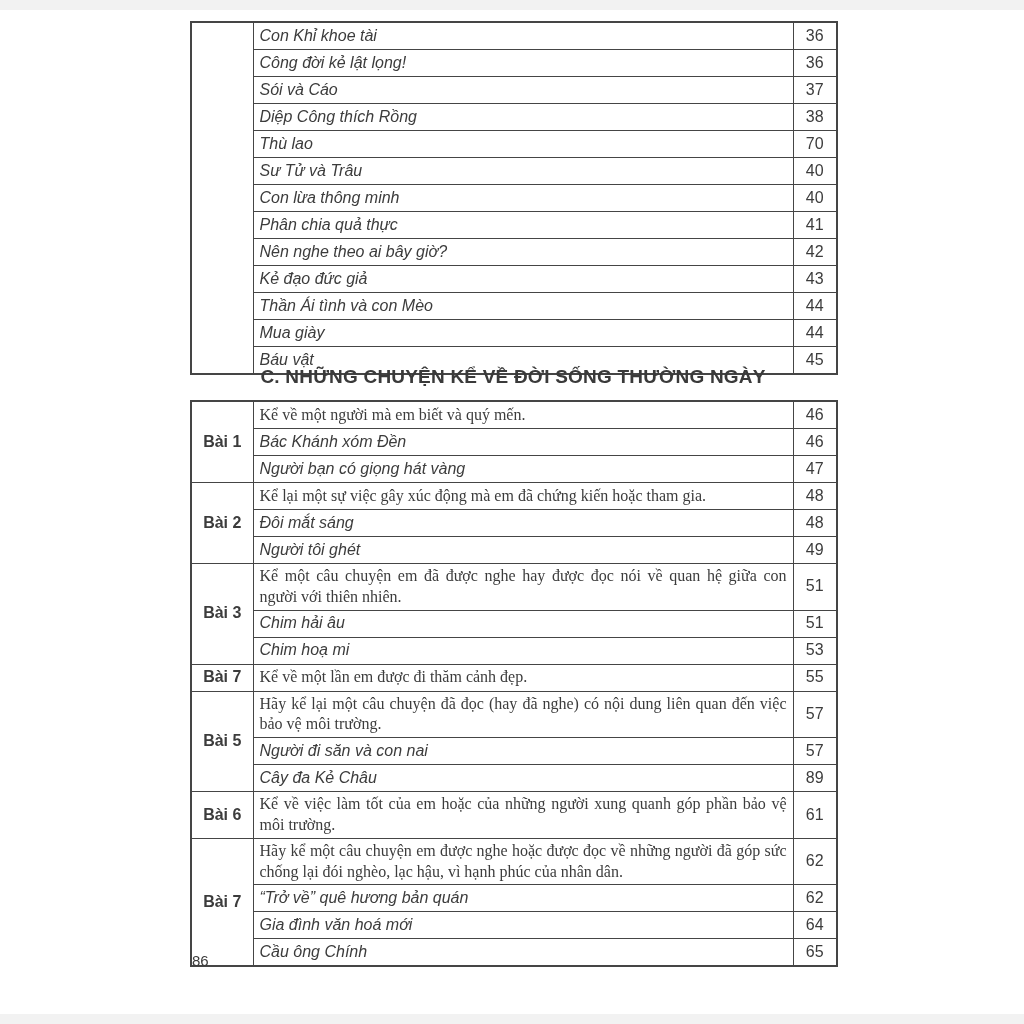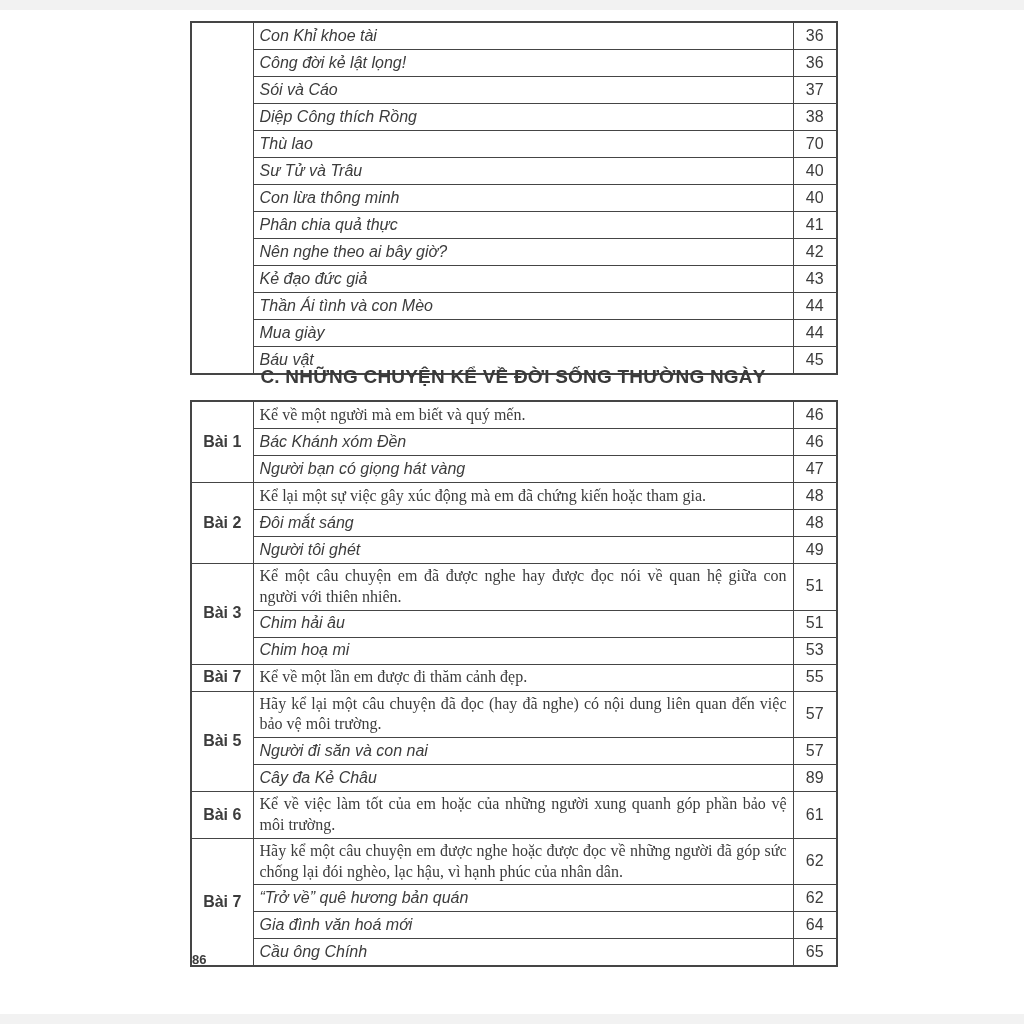--- a/index.html
+++ b/index.html
@@ -66,23 +66,22 @@
     text-align:center;
     font-weight:bold;
     font-size:19px;
     color:#3a3a3a;
     letter-spacing:0.2px;
   }
   .page-number {
     position:absolute;
     left:192px;
     top:952px;
-    font-size:13px;
+    font-size:15px;
     color:#3c3c3c;
-    font-weight:bold;
   }
 </style>
 </head>
 <body>
 
 <div class="page">
   <div class="edge-strip edge-top"></div>
   <div class="edge-strip edge-bottom"></div>
 
   <table class="toc" id="table-top">

